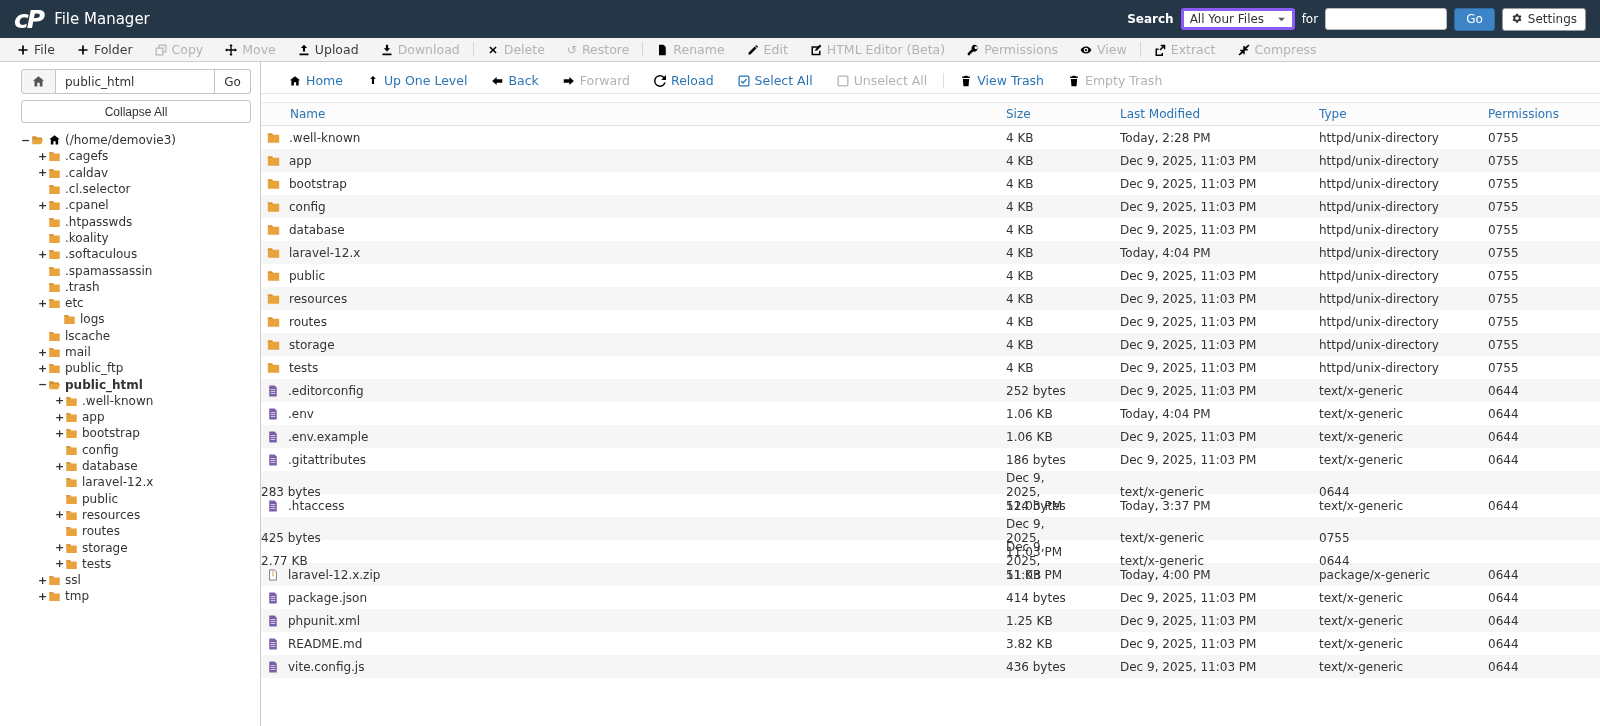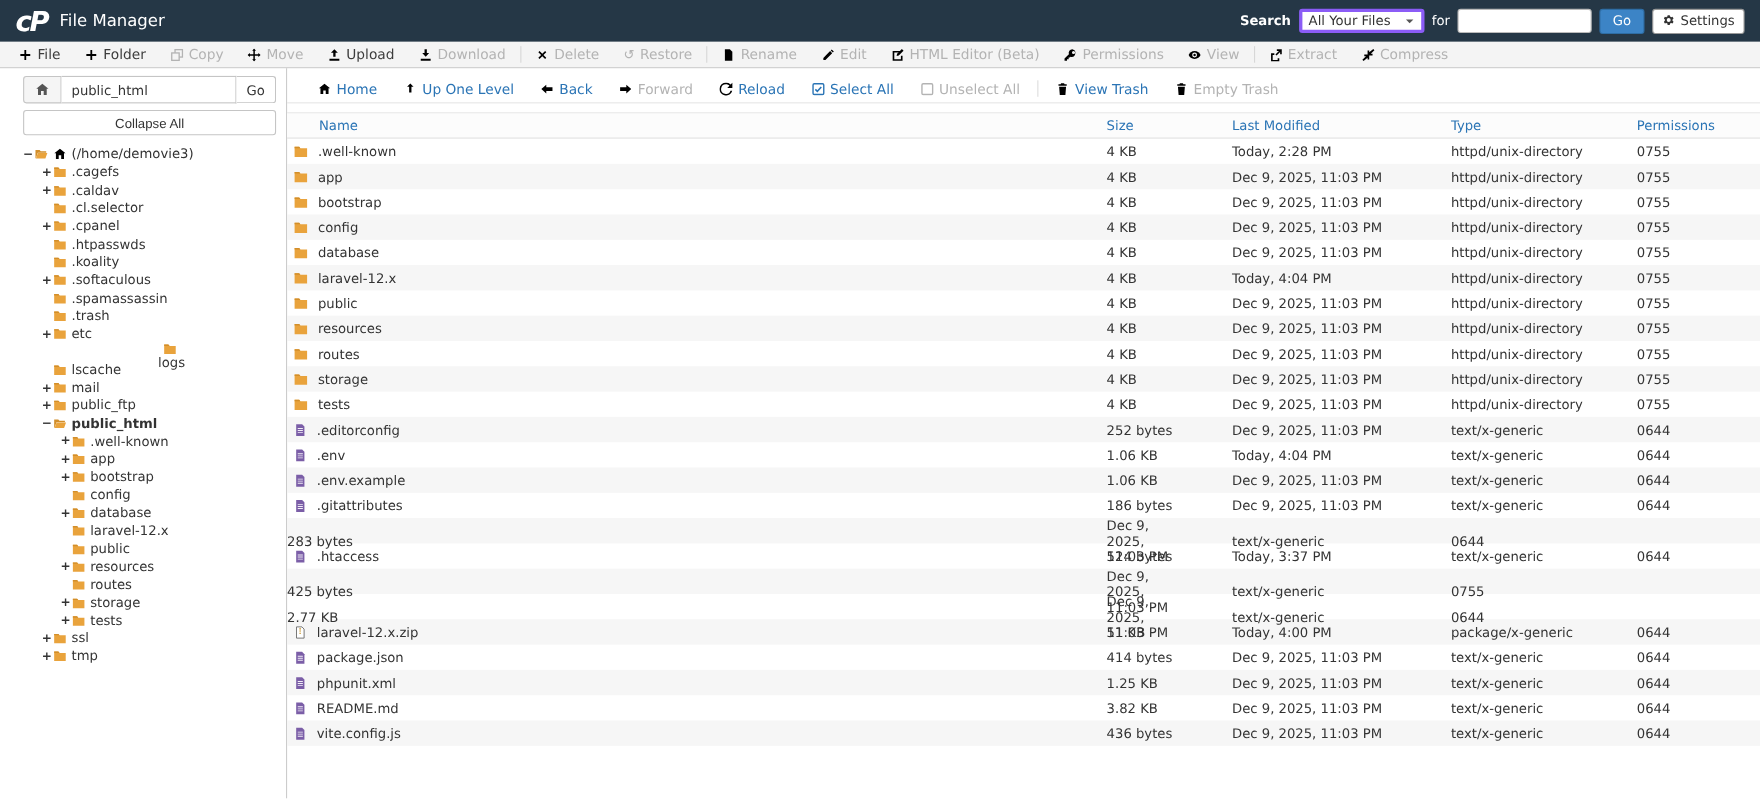--- a/index.html
+++ b/index.html
@@ -337,21 +337,21 @@
         <div class="tree-item" style="padding-left: 25px;">
           <span class="tree-toggle">+</span>
           <span class="icn">
             <svg viewBox="0 0 16 16" width="13" height="12">
               <path d="M1 3h5.1l1.4 1.7H15v9.8H1z" fill="var(--folder)"></path>
               <path d="M1 3h5.1l1.4 1.7H1z" fill="#d28e2a"></path>
             </svg>
           </span>
           <span>etc</span>
         </div>
-        <div class="tree-item" style="padding-left: 40px; flex-direction: column;">
+        <div class="tree-item" style="padding-left: 40px;">
           <span class="tree-toggle"></span>
           <span class="icn">
             <svg viewBox="0 0 16 16" width="13" height="12">
               <path d="M1 3h5.1l1.4 1.7H15v9.8H1z" fill="var(--folder)"></path>
               <path d="M1 3h5.1l1.4 1.7H1z" fill="#d28e2a"></path>
             </svg>
           </span>
           <span>logs</span>
         </div>
         <div class="tree-item" style="padding-left: 25px;">

